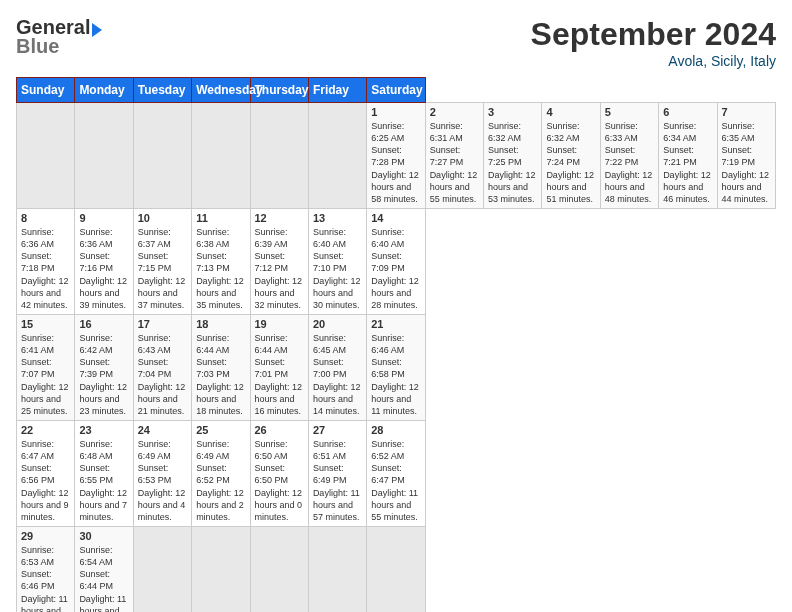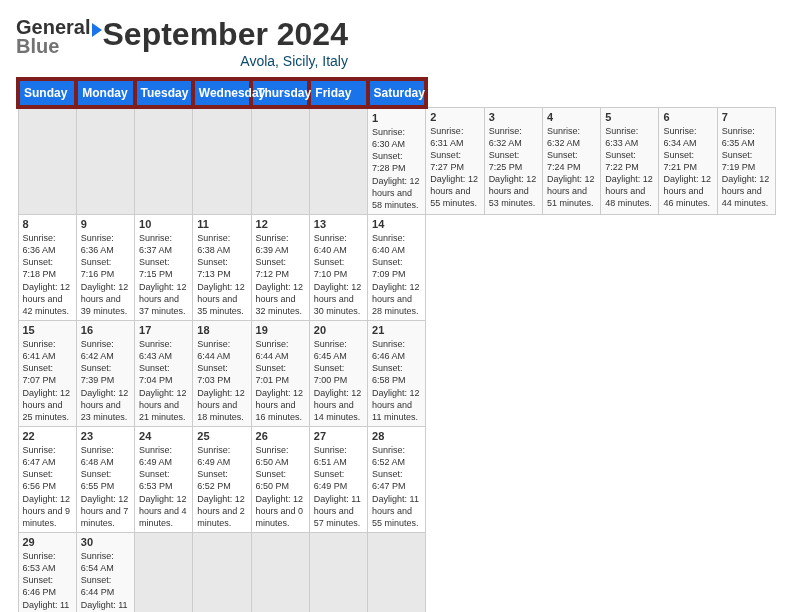--- a/index.html
+++ b/index.html
@@ -9,21 +9,21 @@
       width: 792px;
       height: 612px;
       overflow: hidden;
     }
     .container {
       width: 792px;
       padding: 16px 16px 8px 16px;
     }
     .header-row {
       display: flex;
-      justify-content: flex-start;
+      justify-content: space-between;
       align-items: flex-start;
       margin-bottom: 8px;
     }
     .logo {
       display: flex;
       align-items: center;
     }
     .logo-arrow {
       width: 0;
       height: 0;
@@ -51,21 +51,21 @@
       border-collapse: collapse;
       table-layout: fixed;
     }
     .calendar thead tr th {
       background-color: #1a73e8;
       color: #fff;
       font-size: 12px;
       font-weight: bold;
       padding: 5px 4px;
       text-align: left;
-      border: 4px solid #7f1d1d;
+      border: 1px solid #7f1d1d;
     }
     .calendar tbody tr td {
       vertical-align: top;
       border: 1px solid #ccc;
       padding: 3px 4px;
       font-size: 9.5px;
       color: #333;
       height: 82px;
       background: #fff;
     }
@@ -122,21 +122,21 @@
     <tbody id="calendar-body">
     <tr>
           <td class="empty"></td>
           <td class="empty"></td>
           <td class="empty"></td>
           <td class="empty"></td>
           <td class="empty"></td>
           <td class="empty"></td>
           <td>
             <span class="day-num">1</span>
-            <div class="day-info"><span>Sunrise: 6:30 AM</span><br><span>Sunset: 7:28 PM</span><br><span>Daylight: 12 hours and 58 minutes.</span></div>
+            <div class="day-info"><span>Sunrise: 6:25 AM</span><br><span>Sunset: 7:28 PM</span><br><span>Daylight: 12 hours and 58 minutes.</span></div>
           </td>
           <td>
             <span class="day-num">2</span>
             <div class="day-info"><span>Sunrise: 6:31 AM</span><br><span>Sunset: 7:27 PM</span><br><span>Daylight: 12 hours and 55 minutes.</span></div>
           </td>
           <td>
             <span class="day-num">3</span>
             <div class="day-info"><span>Sunrise: 6:32 AM</span><br><span>Sunset: 7:25 PM</span><br><span>Daylight: 12 hours and 53 minutes.</span></div>
           </td>
           <td>

